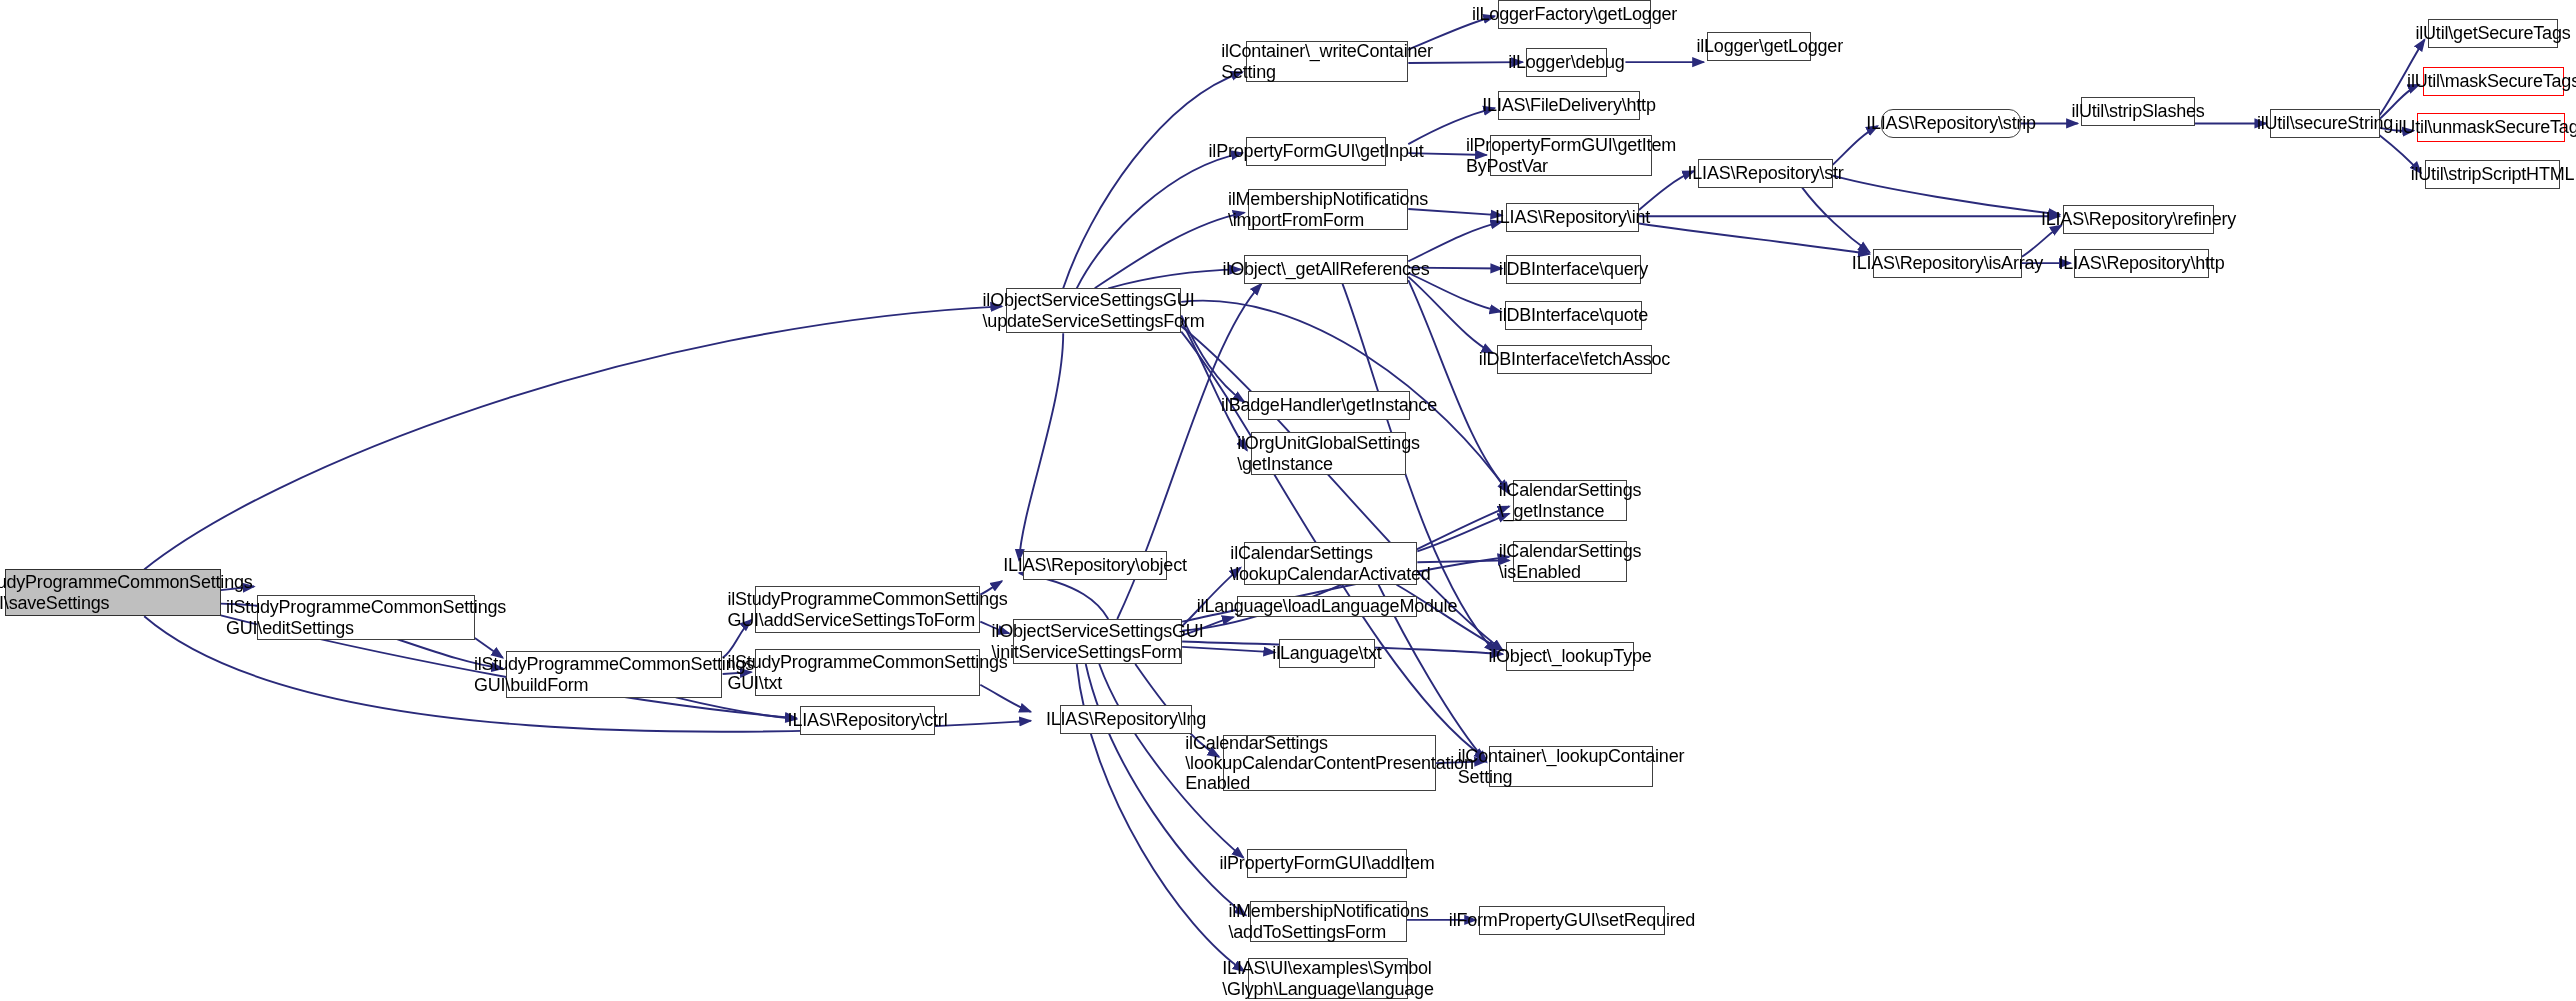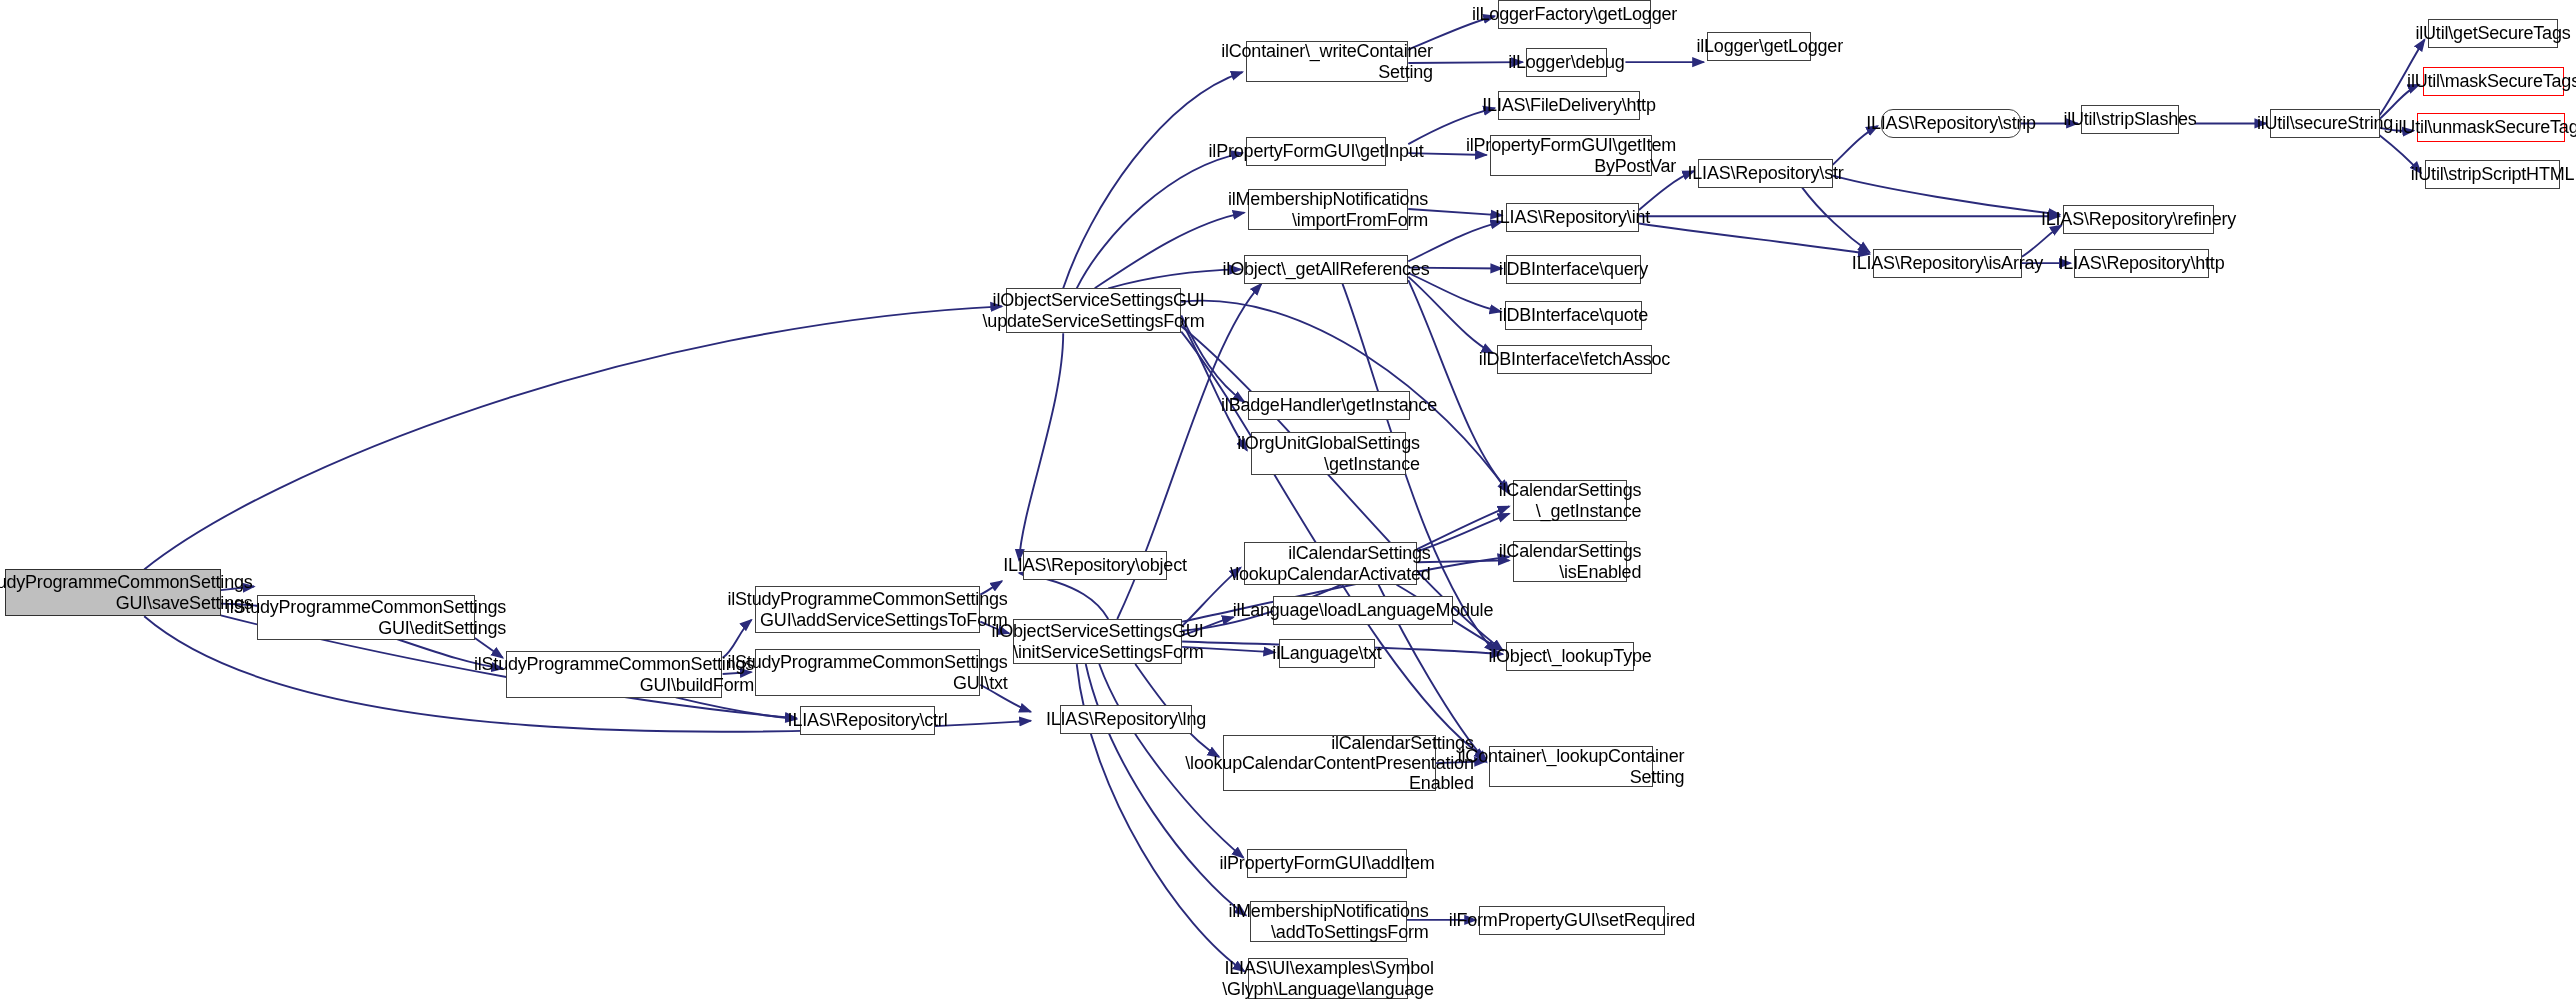--- a/index.html
+++ b/index.html
@@ -22,21 +22,21 @@
     width: 2576px;
     height: 1001px;
     pointer-events: none;
   }
   .node {
     position: absolute;
     box-sizing: border-box;
     display: flex;
     align-items: center;
     justify-content: center;
-    text-align: right;
+    text-align: left;
     background: #ffffff;
     border: 0.9px solid #404040;
     color: #000000;
     font-size: 18px;
     line-height: 1.12;
     letter-spacing: -0.2px;
     white-space: pre-line;
     padding: 0.9px 3.6px;
     z-index: 2;
   }
@@ -149,21 +149,21 @@
 Setting</div>
       <div class="node" style="left: 1246px; top: 137px; width: 140px; height: 29px;">ilPropertyFormGUI\getInput</div>
       <div class="node" style="left: 1248px; top: 189px; width: 160px; height: 41px;">ilMembershipNotifications
 \importFromForm</div>
       <div class="node" style="left: 1244px; top: 255px; width: 164px; height: 29px;">ilObject\_getAllReferences</div>
       <div class="node" style="left: 1248px; top: 391px; width: 162px; height: 29px;">ilBadgeHandler\getInstance</div>
       <div class="node" style="left: 1251px; top: 432px; width: 155px; height: 43px;">ilOrgUnitGlobalSettings
 \getInstance</div>
       <div class="node" style="left: 1244px; top: 542px; width: 173px; height: 43px;">ilCalendarSettings
 \lookupCalendarActivated</div>
-      <div class="node" style="left: 1237px; top: 596px; width: 180px; height: 29px; margin-left: 36px;">ilLanguage\loadLanguageModule</div>
+      <div class="node" style="left: 1237px; top: 596px; width: 180px; height: 21px;">ilLanguage\loadLanguageModule</div>
       <div class="node" style="left: 1279px; top: 639px; width: 96px; height: 29px;">ilLanguage\txt</div>
       <div class="node" style="left: 1223px; top: 735px; width: 213px; height: 56px;">ilCalendarSettings
 \lookupCalendarContentPresentation
 Enabled</div>
       <div class="node" style="left: 1247px; top: 849px; width: 160px; height: 29px;">ilPropertyFormGUI\addItem</div>
       <div class="node" style="left: 1250px; top: 901px; width: 157px; height: 41px;">ilMembershipNotifications
 \addToSettingsForm</div>
       <div class="node" style="left: 1248px; top: 958px; width: 160px; height: 41px;">ILIAS\UI\examples\Symbol
 \Glyph\Language\language</div>
       <div class="node" style="left: 1498px; top: 0px; width: 153px; height: 29px;">ilLoggerFactory\getLogger</div>
@@ -179,21 +179,21 @@
       <div class="node" style="left: 1698px; top: 159px; width: 135px; height: 29px;">ILIAS\Repository\str</div>
       <div class="node" style="left: 1513px; top: 480px; width: 114px; height: 41px;">ilCalendarSettings
 \_getInstance</div>
       <div class="node" style="left: 1513px; top: 541px; width: 114px; height: 41px;">ilCalendarSettings
 \isEnabled</div>
       <div class="node" style="left: 1506px; top: 642px; width: 128px; height: 29px;">ilObject\_lookupType</div>
       <div class="node" style="left: 1489px; top: 746px; width: 164px; height: 41px;">ilContainer\_lookupContainer
 Setting</div>
       <div class="node" style="left: 1479px; top: 906px; width: 186px; height: 29px;">ilFormPropertyGUI\setRequired</div>
       <div class="node" style="left: 1881px; top: 109px; width: 140px; height: 29px; border-radius: 12px;">ILIAS\Repository\strip</div>
-      <div class="node" style="left: 2081px; top: 105px; width: 98px; height: 29px;">ilUtil\stripSlashes</div>
+      <div class="node" style="left: 2081px; top: 97px; width: 114px; height: 29px;">ilUtil\stripSlashes</div>
       <div class="node" style="left: 2270px; top: 109px; width: 110px; height: 29px;">ilUtil\secureString</div>
       <div class="node" style="left: 2063px; top: 205px; width: 151px; height: 29px;">ILIAS\Repository\refinery</div>
       <div class="node" style="left: 1873px; top: 249px; width: 149px; height: 29px;">ILIAS\Repository\isArray</div>
       <div class="node" style="left: 2074px; top: 249px; width: 135px; height: 29px;">ILIAS\Repository\http</div>
       <div class="node" style="left: 2428px; top: 19px; width: 130px; height: 29px;">ilUtil\getSecureTags</div>
       <div class="node highlight" style="left: 2423px; top: 67px; width: 141px; height: 29px;">ilUtil\maskSecureTags</div>
       <div class="node highlight" style="left: 2417px; top: 113px; width: 148px; height: 29px;">ilUtil\unmaskSecureTags</div>
       <div class="node" style="left: 2425px; top: 160px; width: 135px; height: 29px;">ilUtil\stripScriptHTML</div>
     </div>
 </div>

